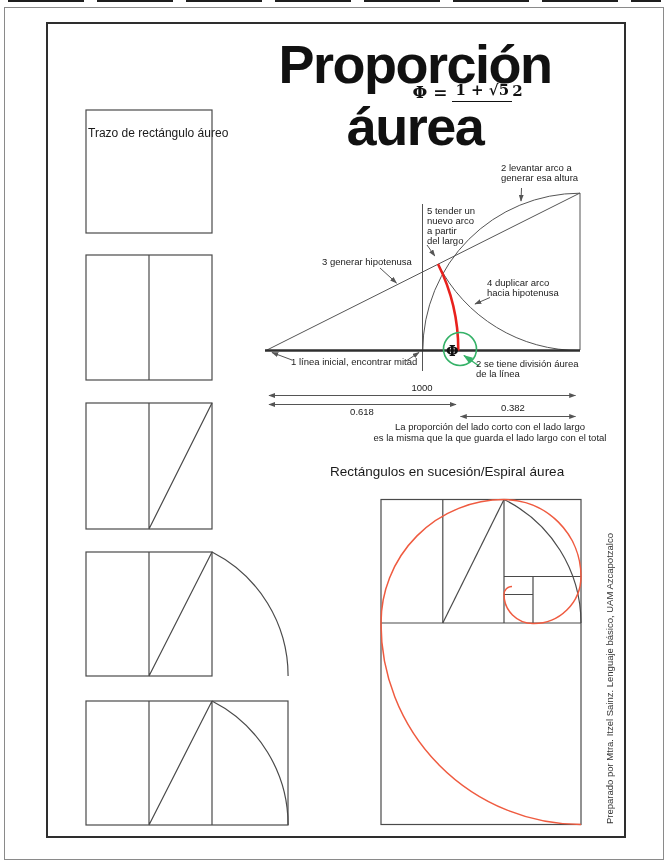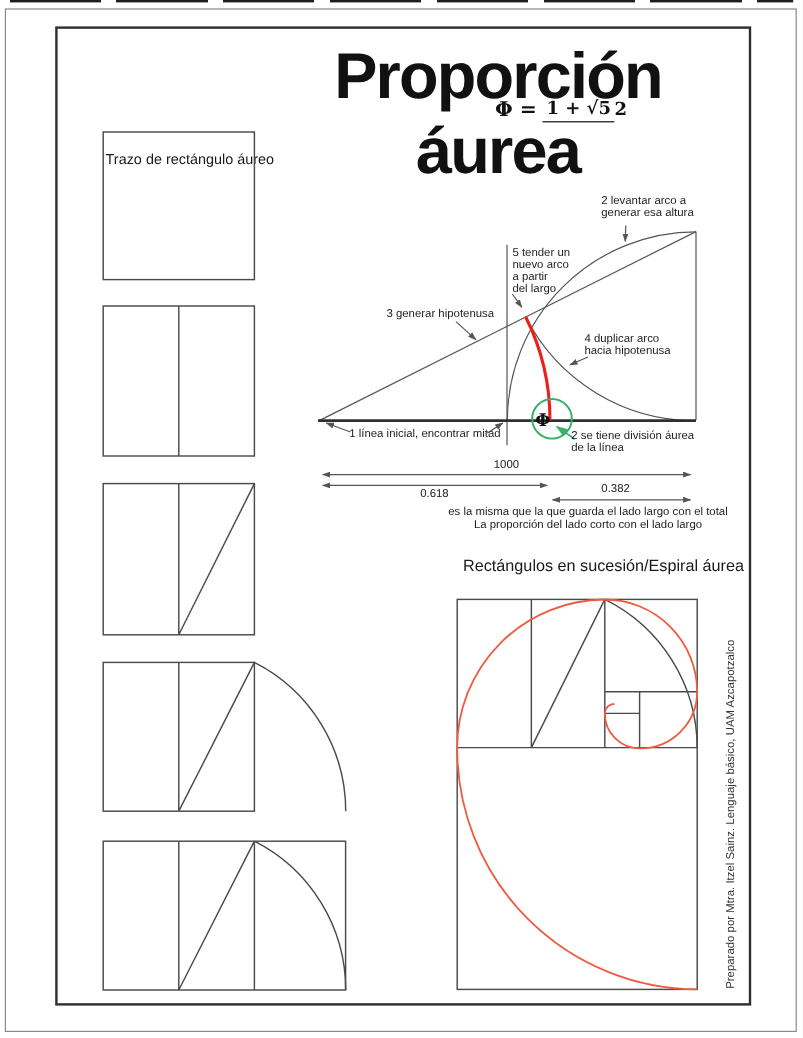--- a/index.html
+++ b/index.html
@@ -13,21 +13,21 @@
   .inner-frame{left:46px;top:22px;width:580px;height:816px;border:2px solid #2e2e2e;box-sizing:border-box;}
   .main-title{left:240px;top:33px;width:350px;text-align:center;font-size:54px;font-weight:700;
               letter-spacing:-1.5px;color:#111;}
   .formula{left:335px;top:82px;width:265px;display:flex;align-items:center;justify-content:center;
            gap:5px;font-family:"DejaVu Serif",serif;font-weight:600;font-size:17px;color:#111;}
   .frac{display:inline-flex;flex-direction:row;align-items:center;font-size:15px;line-height:1.15;}
   .frac .num{border-bottom:1.5px solid #111;padding:0 3px 1px 3px;}
   .frac .rad{text-decoration:overline;}
   .h-trazo{left:88px;top:86px;font-size:12px;color:#1a1a1a;margin-top:40px;}
   .h-division{left:340px;top:142px;width:290px;text-align:center;font-size:13.5px;color:#1a1a1a;}
-  .h-spiral{left:330px;top:464px;width:290px;text-align:right;font-size:13.5px;color:#1a1a1a;}
+  .h-spiral{left:330px;top:464px;width:290px;text-align:left;font-size:13.5px;color:#1a1a1a;}
   .ann{font-size:9.5px;line-height:10px;color:#222;}
   .ann span{display:block;}
   .phi-label{left:446px;top:342px;font-family:"DejaVu Serif",serif;font-size:14.5px;font-weight:700;color:#111;}
   .mlabel{font-size:9.5px;color:#222;text-align:center;width:60px;}
   .caption{left:345px;top:422px;width:290px;text-align:center;font-size:9.5px;line-height:10.5px;color:#222;}
   .credit{left:604px;top:824px;width:262px;transform:rotate(-90deg);transform-origin:0 0;
           font-size:9.5px;color:#333;white-space:nowrap;}
   svg{display:block;}
 </style>
 </head>
@@ -125,22 +125,22 @@
     <span>2 se tiene división áurea</span>
     <span>de la línea</span>
   </div>
   <div class="abs phi-label">Φ</div>
 
   <div class="abs mlabel" style="left:392px;top:382px">1000</div>
   <div class="abs mlabel" style="left:332px;top:406px">0.618</div>
   <div class="abs mlabel" style="left:483px;top:402px">0.382</div>
 
   <div class="abs caption">
+    <div>La proporción del lado corto con el lado largo</div>
     <div>es la misma que la que guarda el lado largo con el total</div>
-    <div>La proporción del lado corto con el lado largo</div>
   </div>
 
   <div class="abs h-spiral">Rectángulos en sucesión/Espiral áurea</div>
 
   <svg class="abs" style="left:375px;top:492px" width="215" height="340" viewBox="375 492 215 340">
     <g fill="none" stroke="#4a4a4a" stroke-width="1.2">
       <rect x="381" y="499.5" width="200" height="325"></rect>
       <path d="M381,623 L581,623"></path>
       <path d="M442.8,499.5 V623 M504,499.5 V623"></path>
       <path d="M442.8,623 L504,499.5"></path>

